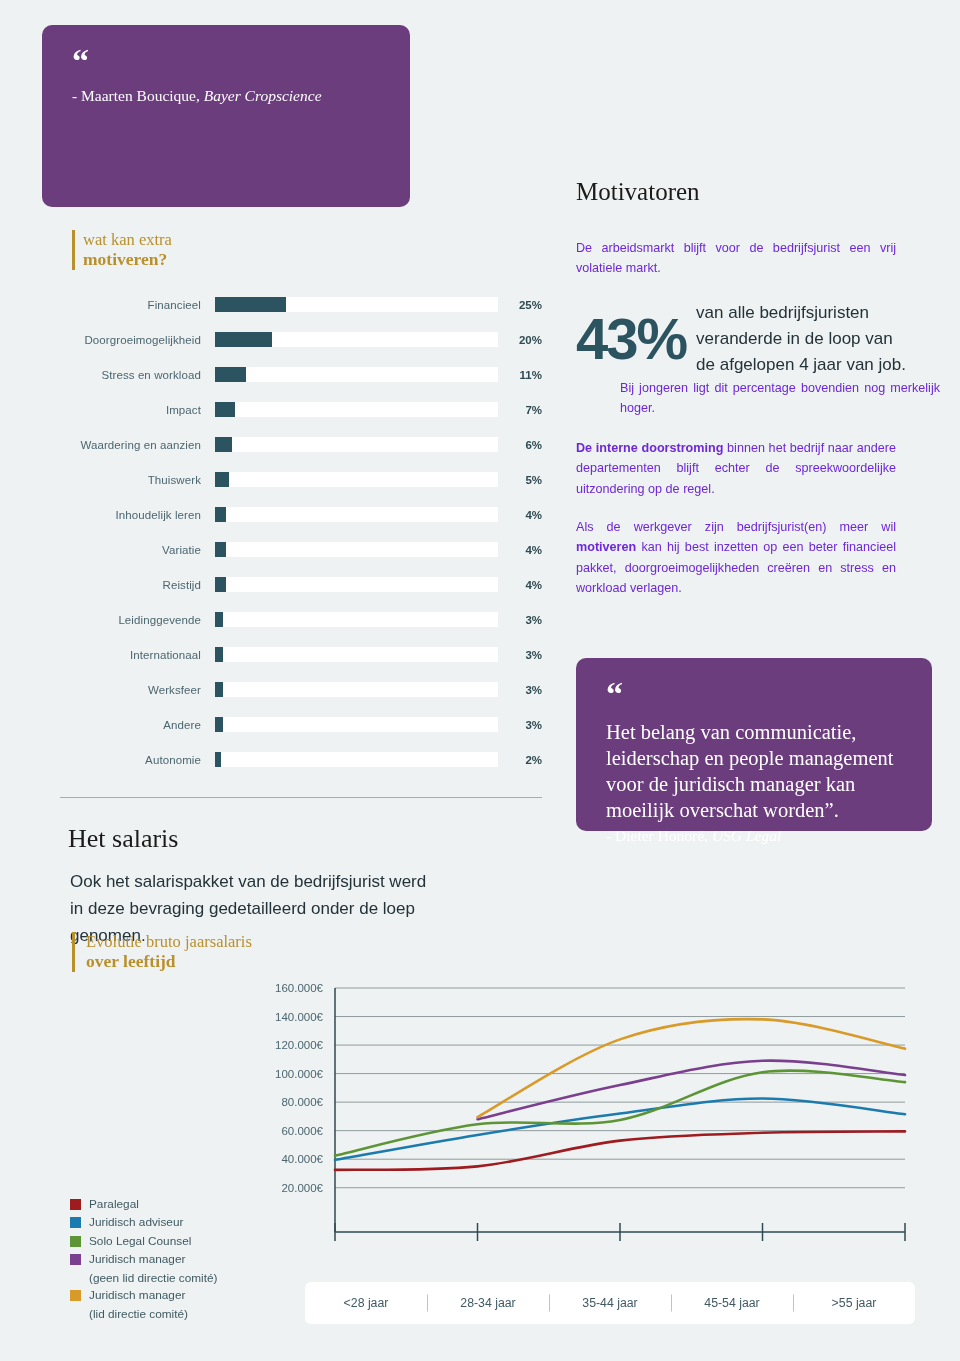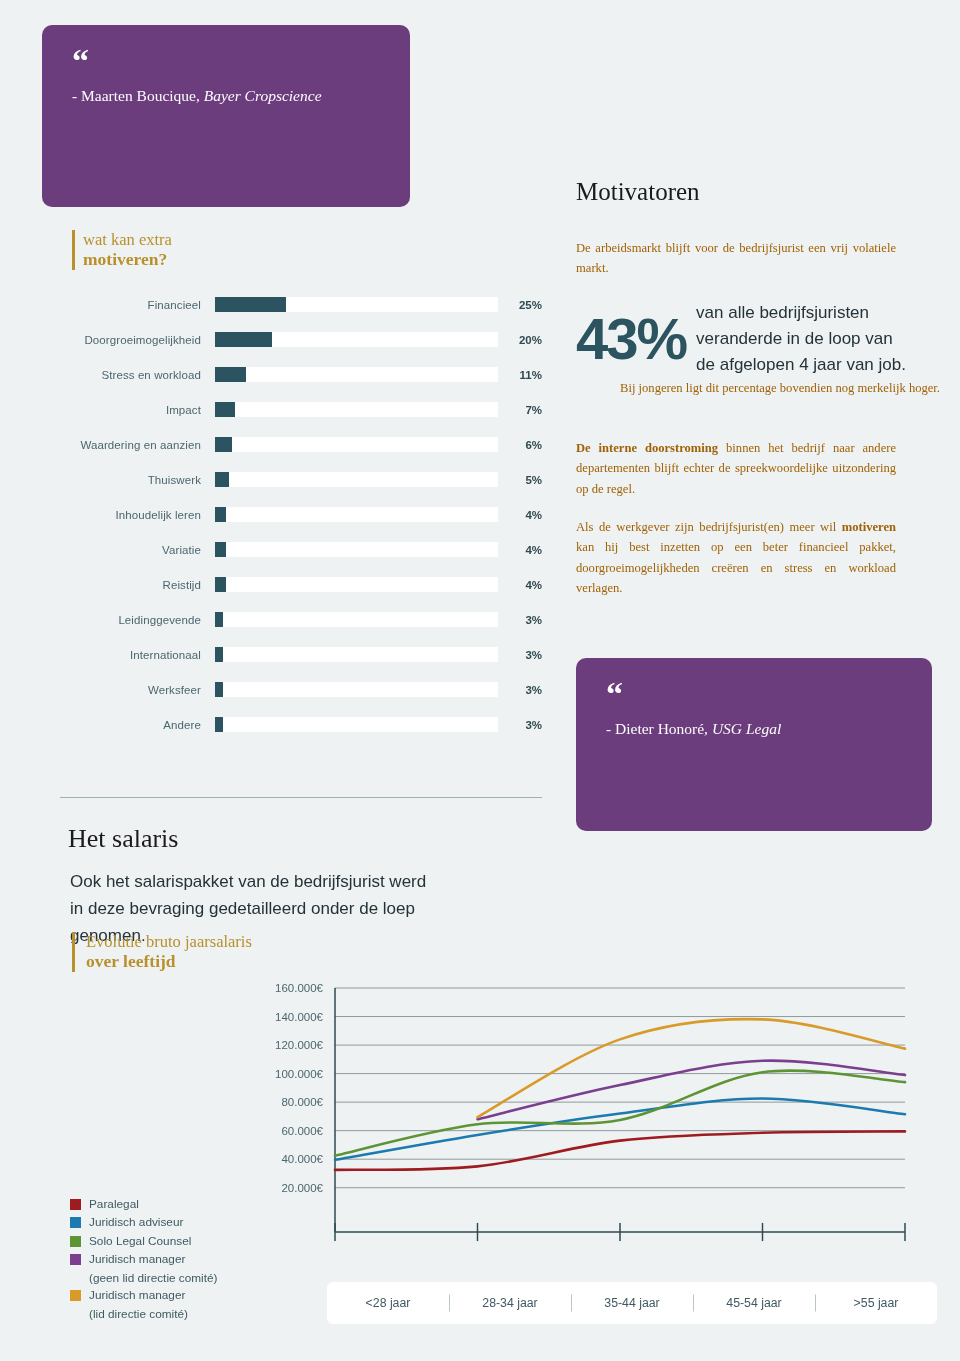--- a/index.html
+++ b/index.html
@@ -77,23 +77,22 @@
   }
 
   
   #motivatoren-title {
     position: absolute; left: 576px; top: 178px;
     font-family: "Liberation Serif", serif;
     font-size: 25px; color: #1b1b1b; font-weight: 400;
   }
   .rtext {
     position: absolute; left: 576px; width: 320px;
-    font-size: 12.6px; line-height: 1.62; color: #a16207;
+    font-size: 12.6px; line-height: 1.62; color: #6d28d9;
     text-align: justify;
-    font-family: Liberation Serif, serif;
   }
   #rtext-1 { top: 238px; }
   #rtext-3 { top: 378px; margin-left: 44px; }
   #rtext-4 { top: 438px; }
   #rtext-5 { top: 517px; }
   .rtext b { font-weight: 700; }
 
   #stat-block {
     position: absolute; left: 576px; top: 300px;
     display: flex; align-items: center;
@@ -126,21 +125,21 @@
   
   #legend { position: absolute; left: 70px; top: 1196px; font-size: 11.8px; color: #3f5a63; }
   .leg-row { display: flex; align-items: flex-start; margin-bottom: 1px; line-height: 1.48; }
   .leg-sw { width: 11px; height: 11px; margin-right: 8px; margin-top: 3px; flex: none; }
   .leg-sub { padding-left: 19px; line-height: 1.48; }
 
   
   #xaxis-pill {
     position: absolute; left: 305px; top: 1282px; width: 610px; height: 42px;
     background: #ffffff; border-radius: 6px;
-    display: flex; align-items: center; margin-left: 22px;
+    display: flex; align-items: center;
   }
   .xcat {
     flex: 1; text-align: center; font-size: 12.3px; color: #3f5a63;
     position: relative;
   }
   .xcat + .xcat::before {
     content: ""; position: absolute; left: 0; top: 50%;
     transform: translateY(-50%); height: 17px; width: 1px; background: #b9c6c9;
   }
 </style>
@@ -243,20 +242,27 @@
           <div class="bar-fill" style="width: 3%; background: rgb(44, 84, 96);"></div>
         </div>
         <div class="bar-val">3%</div>
       </div>
       <div class="bar-row">
         <div class="bar-label">Andere</div>
         <div class="bar-track">
           <div class="bar-fill" style="width: 3%; background: rgb(44, 84, 96);"></div>
         </div>
         <div class="bar-val">3%</div>
+      </div>
+      <div class="bar-row">
+        <div class="bar-label">Autonomie</div>
+        <div class="bar-track">
+          <div class="bar-fill" style="width: 2%; background: rgb(44, 84, 96);"></div>
+        </div>
+        <div class="bar-val">2%</div>
       </div>
     </div>
   <div class="bar-divider"></div>
 
   <div id="motivatoren-title">Motivatoren</div>
 
   <div class="rtext" id="rtext-1">De arbeidsmarkt blijft voor de bedrijfsjurist een vrij volatiele markt.</div>
 
   <div id="stat-block">
     <div id="stat-number">43%</div>
@@ -268,20 +274,21 @@
   </div>
 
   <div class="rtext" id="rtext-3">Bij jongeren ligt dit percentage bovendien nog merkelijk hoger.</div>
 
   <div class="rtext" id="rtext-4"><b>De interne doorstroming</b><span> binnen het bedrijf naar andere departementen blijft echter de spreekwoordelijke uitzondering op de regel.</span></div>
 
   <div class="rtext" id="rtext-5"><span>Als de werkgever zijn bedrijfsjurist(en) meer wil </span><b>motiveren</b><span> kan hij best inzetten op een beter financieel pakket, doorgroeimogelijkheden creëren en stress en workload verlagen.</span></div>
 
   <div class="quote-box" id="quote-bottom">
     <span class="quote-mark">“</span>
+    <div class="quote-text">Het belang van communicatie, leiderschap en people management voor de juridisch manager kan moeilijk overschat worden”.</div>
     <div class="quote-attrib"><span>- Dieter Honoré, </span><span class="src">USG Legal</span></div>
   </div>
 
   <div id="salaris-title">Het salaris</div>
   <div id="salaris-text">Ook het salarispakket van de bedrijfsjurist werd in deze bevraging gedetailleerd onder de loep genomen.</div>
 
   <div class="gold-head" id="head-evolutie">
     <span class="l1">Evolutie bruto jaarsalaris</span>
     <span class="l2">over leeftijd</span>
   </div>

